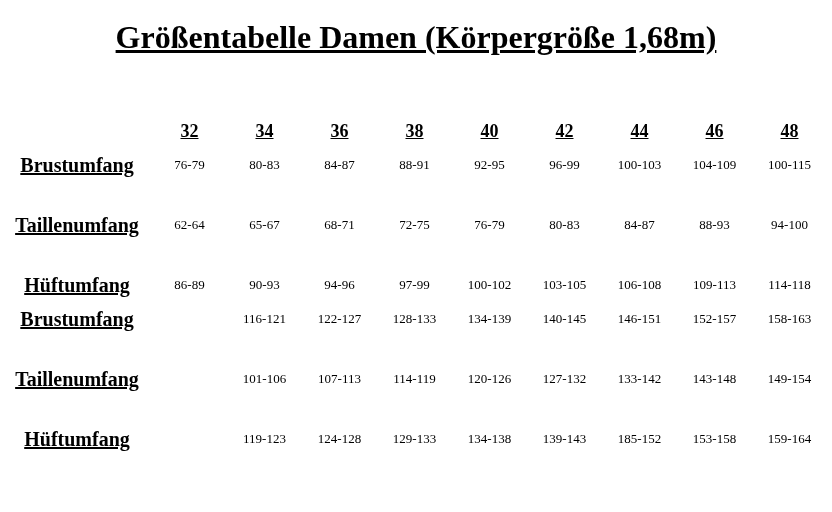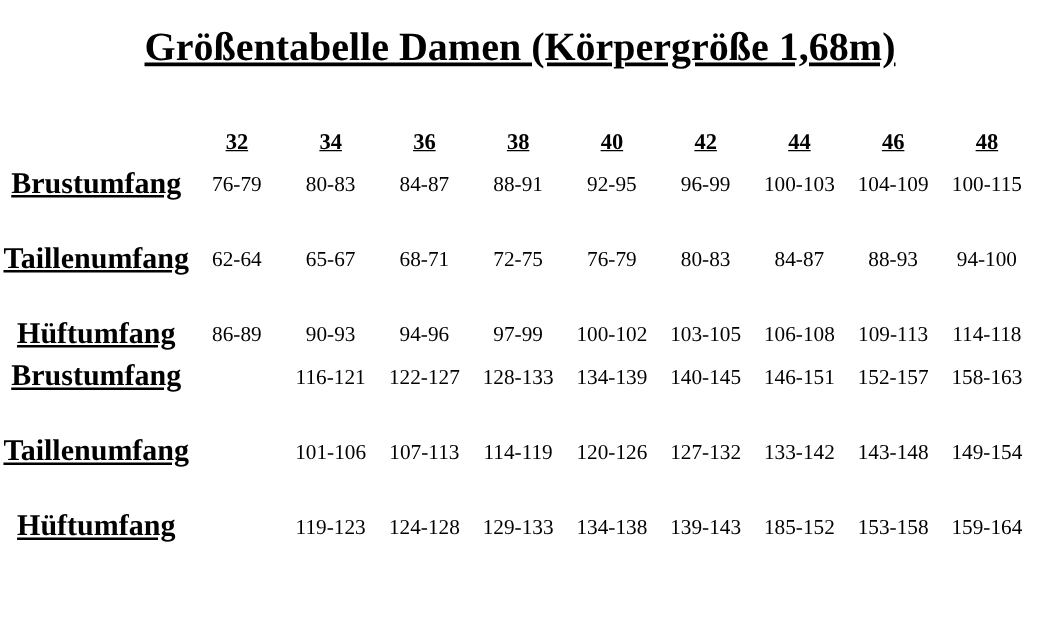--- a/index.html
+++ b/index.html
@@ -22,37 +22,37 @@
   }
   .size-table {
     margin-left: 2px;
   }
   .row {
     display: grid;
     grid-template-columns: 150px repeat(9, 75px);
     align-items: center;
     height: 26px;
   }
-  .mt40 { margin-top: 46px; }
+  .mt40 { margin-top: 64px; }
   .mt36 { margin-top: 36px; }
   .mt34 { margin-top: 34px; }
   .mt8  { margin-top: 8px; }
   .cell { text-align: center; white-space: nowrap; }
   .size-cell {
     font-size: 18px;
     font-weight: bold;
     text-decoration: underline;
   }
   .label-cell {
-    font-size: 24px;
+    font-size: 20px;
     font-weight: bold;
     text-decoration: underline;
   }
   .value-cell {
-    font-size: 17px;
+    font-size: 13px;
   }
 </style>
 </head>
 <body>
 
 <h1 class="page-title">Größentabelle Damen (Körpergröße 1,68m)</h1>
 
 <div class="size-table">
 
   <div class="row mt40">

